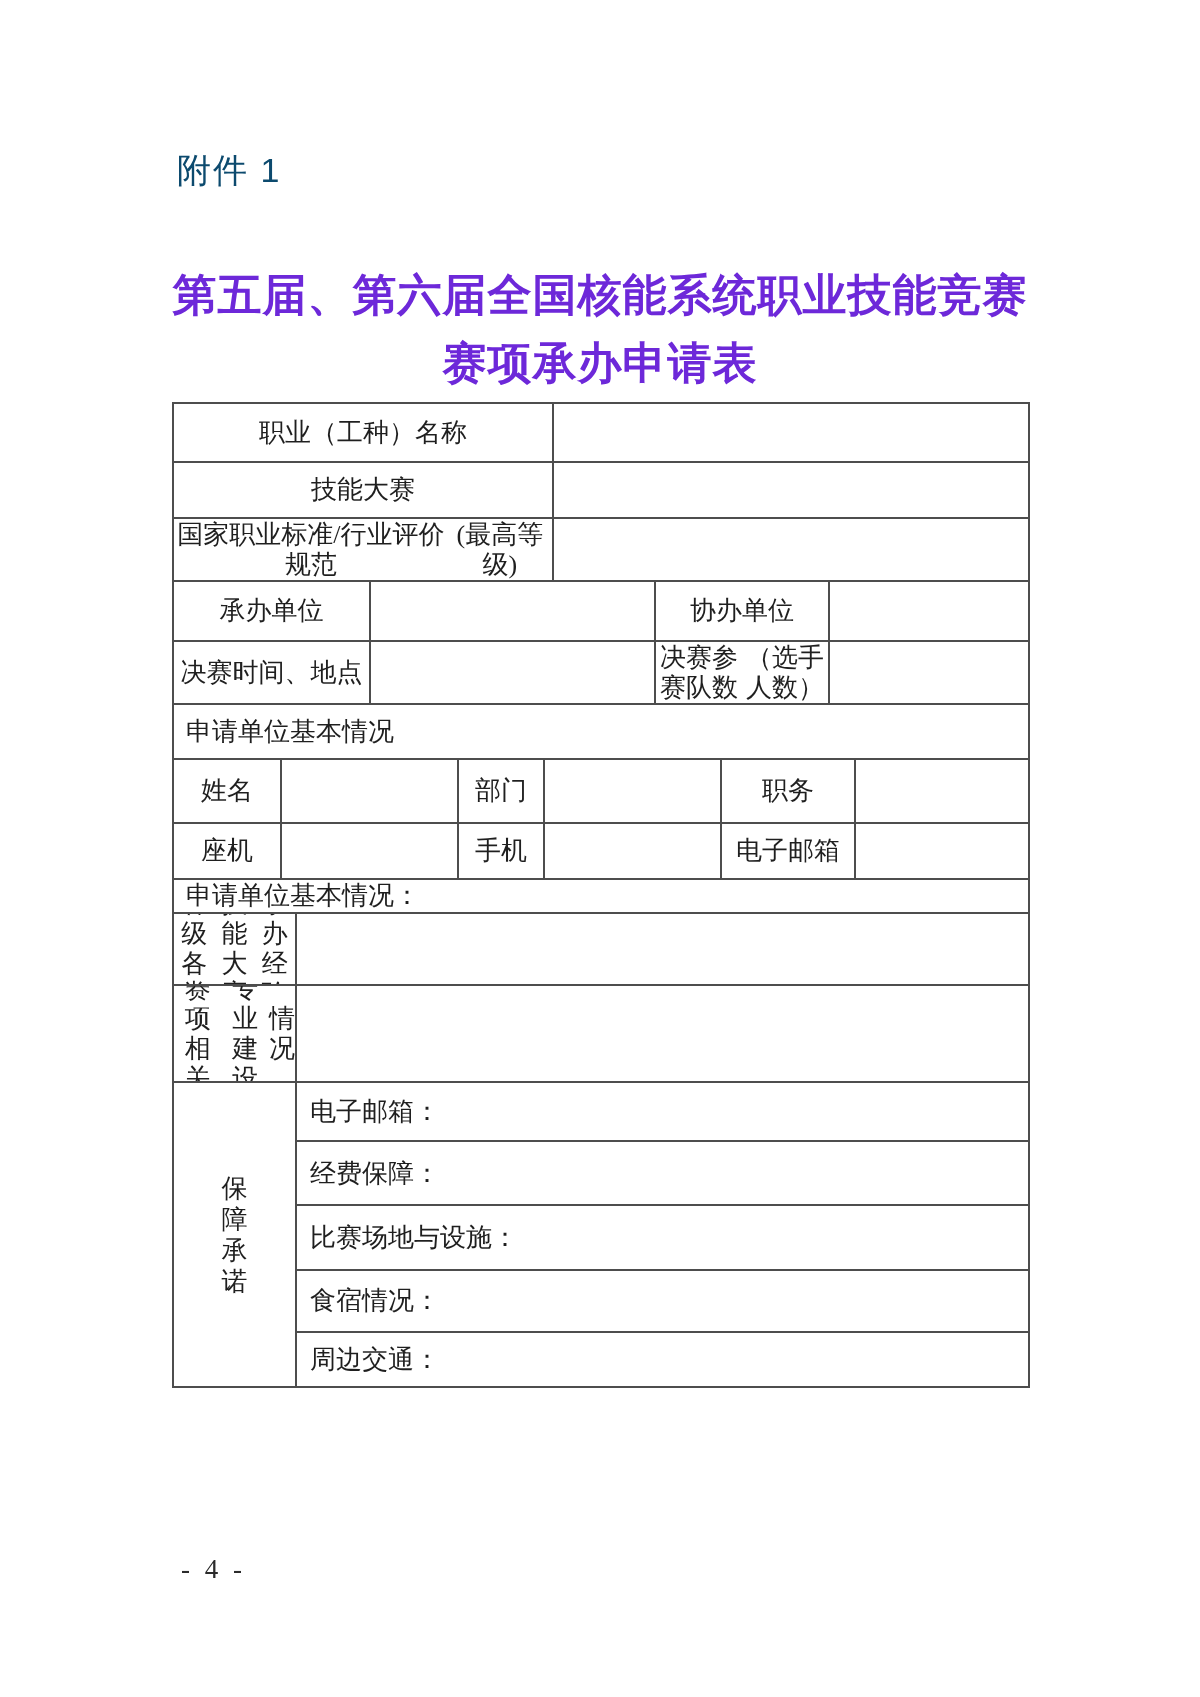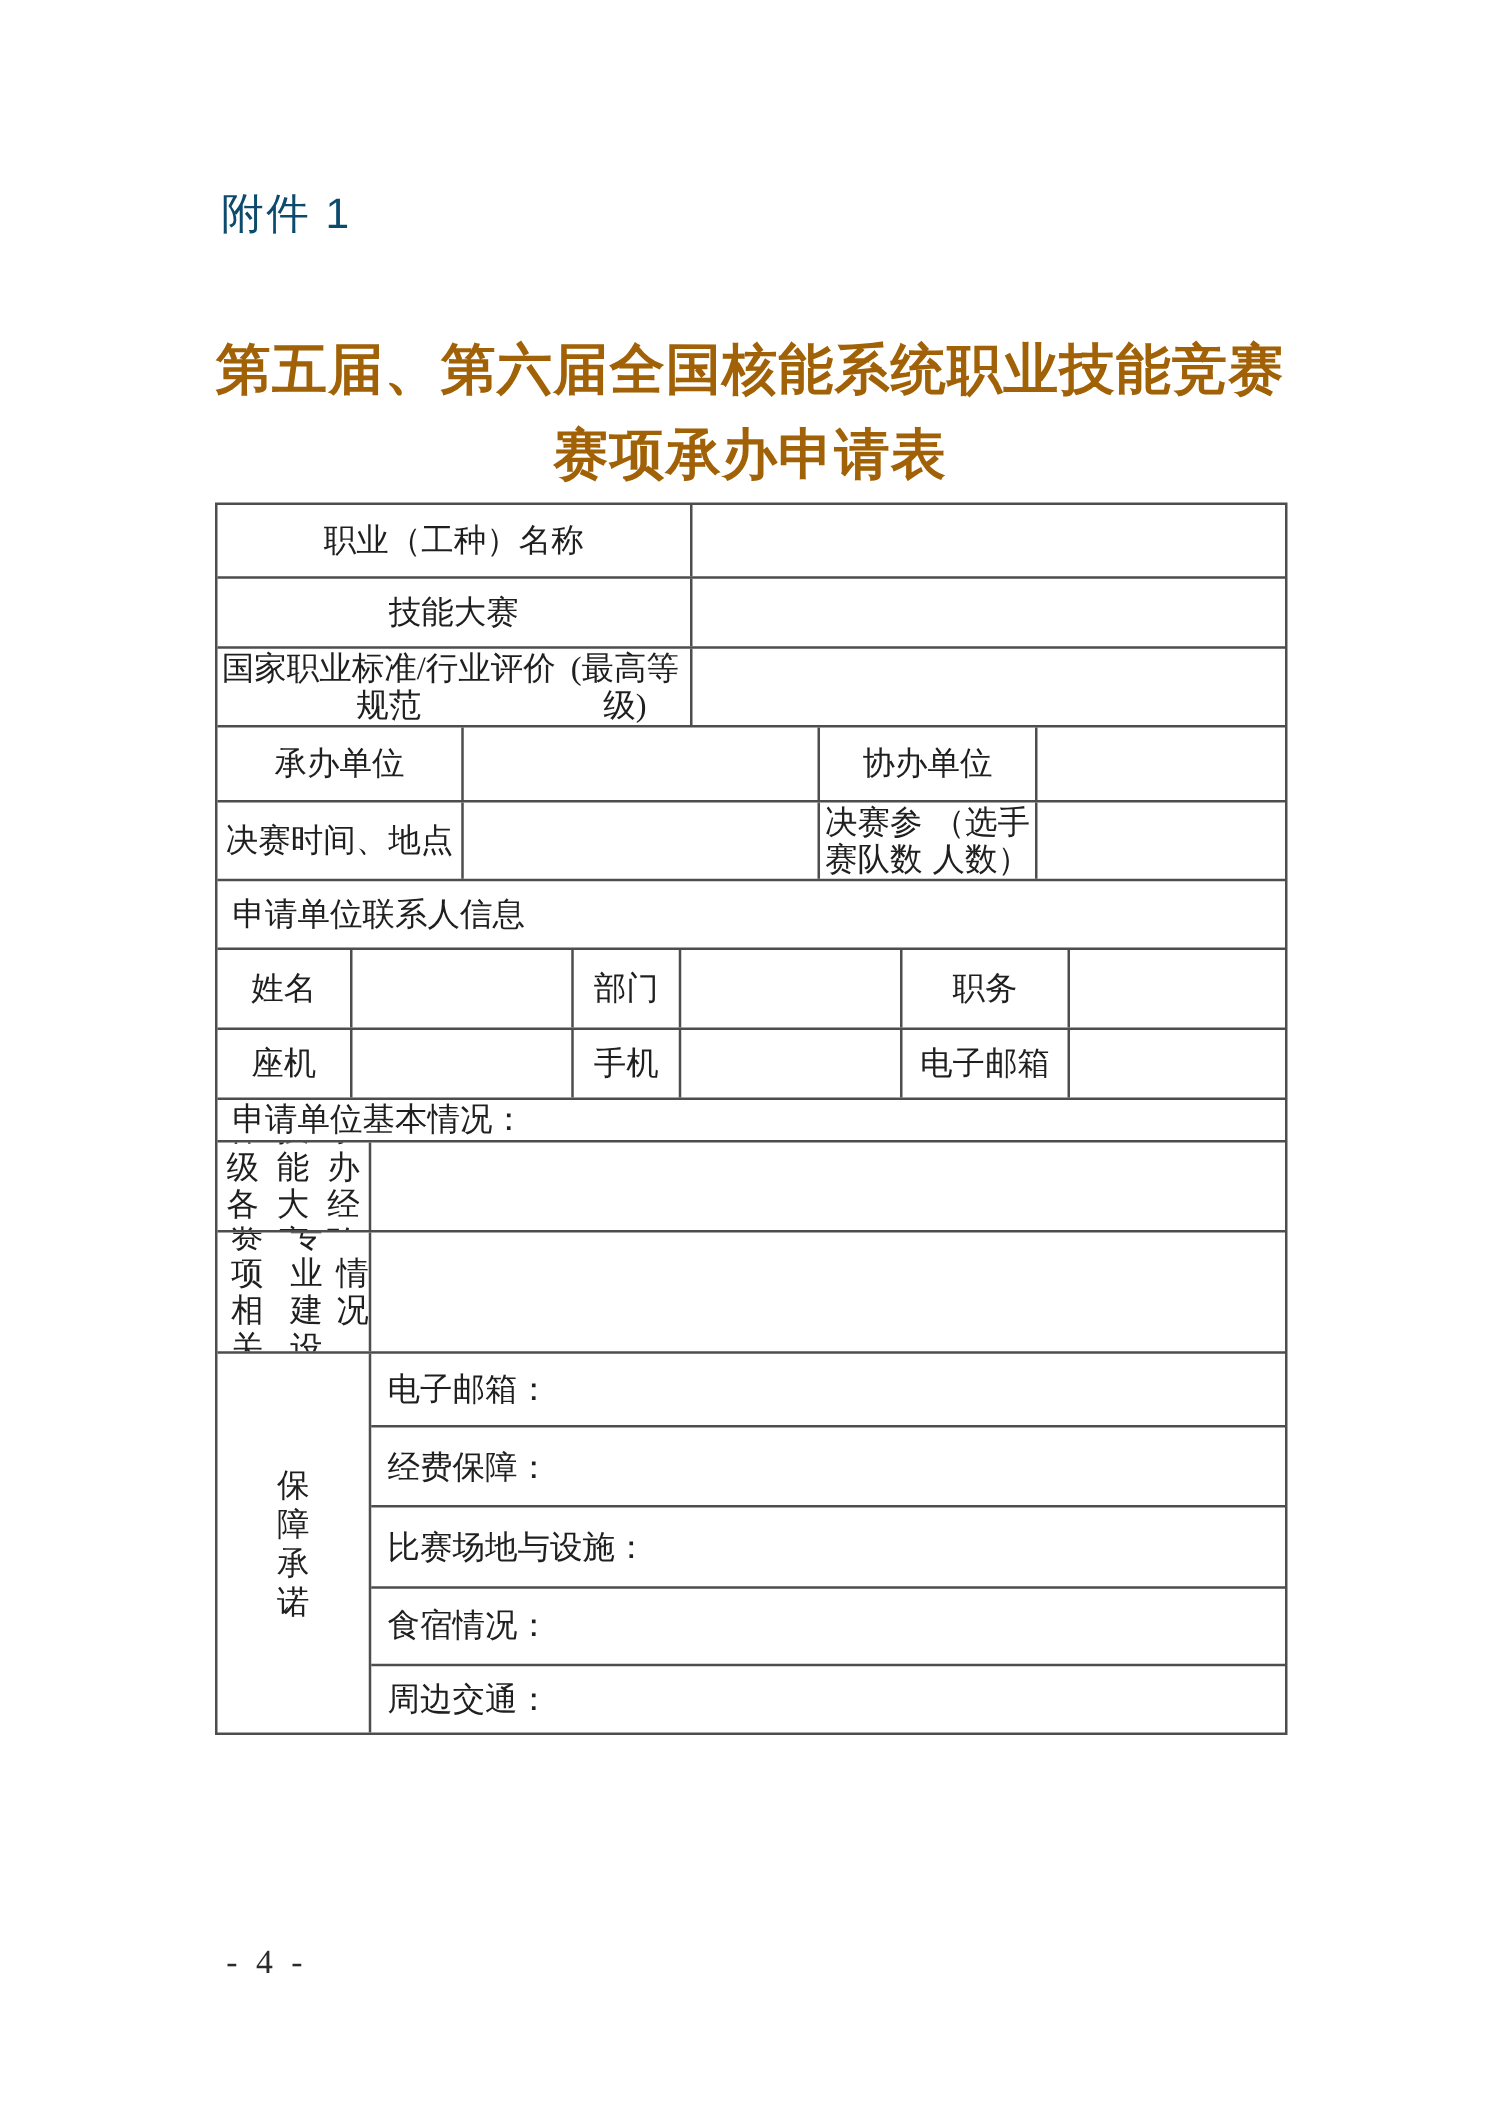--- a/index.html
+++ b/index.html
@@ -10,21 +10,21 @@
     color:#1f1f1f;
   }
   .attachment {
     position:absolute; left:177px; top:148px;
     font-family:"Liberation Sans","DejaVu Sans",sans-serif;
     font-size:34px; letter-spacing:2px; color:#0c4a6e;
   }
   .doc-title {
     position:absolute; left:0; top:262px; width:1200px;
     text-align:center; font-weight:700; font-size:44px;
-    line-height:68px; color:#a16207; letter-spacing:1px;
+    line-height:68px; color:#6d28d9; letter-spacing:1px;
   }
   .form-table {
     position:absolute; left:172px; top:402px; width:858px;
     border:2px solid #4d4d4d; background:#fff;
   }
   .trow { display:flex; border-bottom:2px solid #4d4d4d; }
   .trow:last-child { border-bottom:none; }
   .cell {
     border-right:2px solid #4d4d4d;
     display:flex; align-items:center; justify-content:center;
@@ -95,21 +95,21 @@
     <div class="cell w197">决赛时间、地点</div>
     <div class="cell w285"></div>
     <div class="cell w174 multiline">
       <span>决赛参赛队数</span>
       <span>（选手人数）</span>
     </div>
     <div class="cell"></div>
   </div>
 
   <div class="trow h55">
-    <div class="cell left">申请单位联系人信息</div>
+    <div class="cell left">申请单位基本情况</div>
   </div>
 
   <div class="trow h64">
     <div class="cell w108">姓名</div>
     <div class="cell w177"></div>
     <div class="cell w86">部门</div>
     <div class="cell w177"></div>
     <div class="cell w134">职务</div>
     <div class="cell"></div>
   </div>

